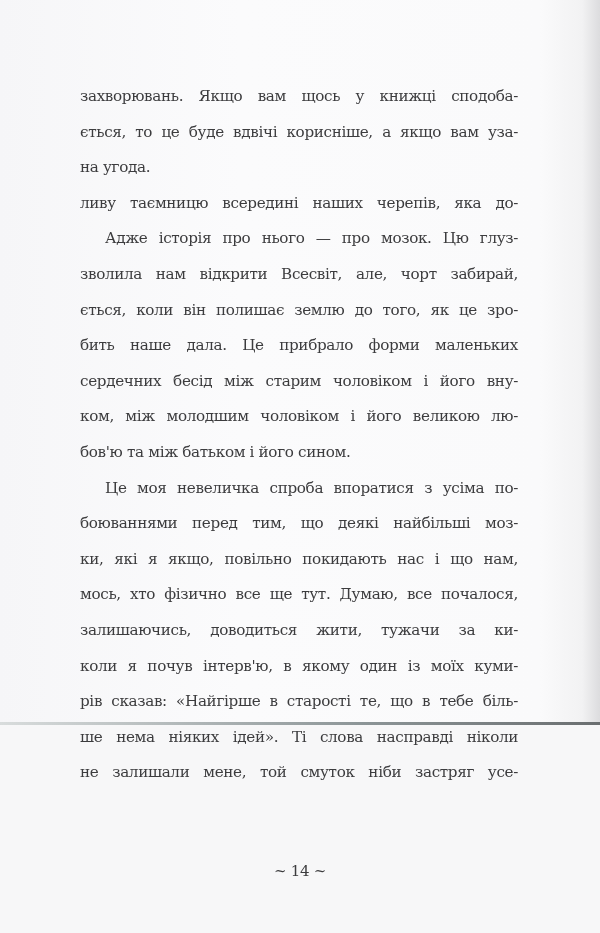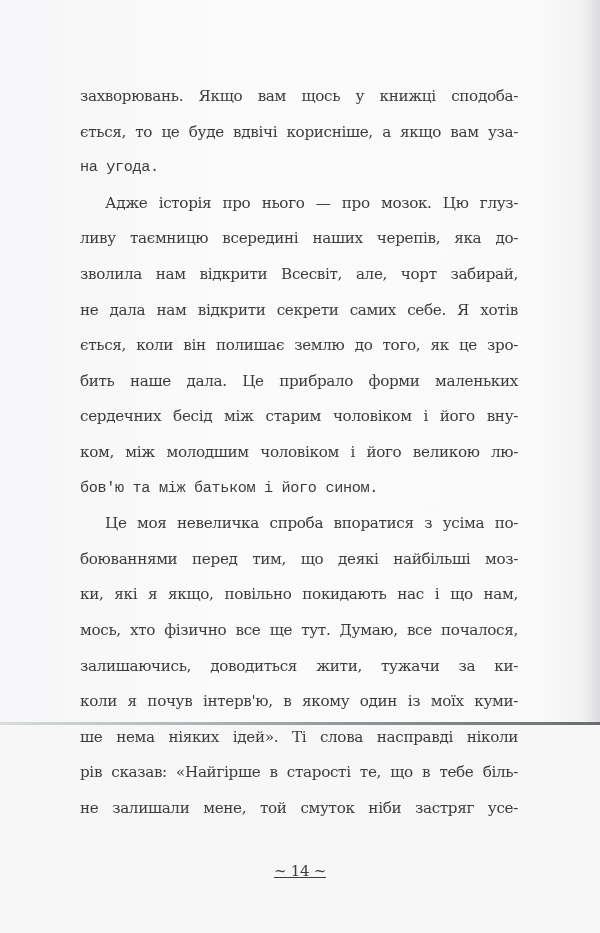--- a/index.html
+++ b/index.html
@@ -29,67 +29,65 @@
       word-spacing: 0px;
     }
     .line {
       display: block;
       height: 35.6px;
       line-height: 35.6px;
       white-space: nowrap;
       text-align: justify;
       text-align-last: justify;
     }
-    .line.last { text-align-last: left; font-family: Liberation Mono, monospace; }
+    .line.last { text-align-last: left; }
     .line.indent { padding-left: 25px; }
     .page-number {
       position: absolute;
       left: 0; width: 600px;
       top: 862px;
       text-align: center;
       font-family: "DejaVu Serif", serif;
       font-size: 15px;
       color: #3c3c3e;
       letter-spacing: -0.3px;
-      text-decoration: underline;
     }
   </style>
 </head>
 <body>
 
 <div class="page">
   <div class="text-block">
 
     <div>
       <span class="line">захворювань. Якщо вам щось у книжці сподоба-</span>
       <span class="line">ється, то це буде вдвічі корисніше, а якщо вам уза-</span>
       <span class="line last">на угода.</span>
     </div>
 
     <div>
+      <span class="line">ливу таємницю всередині наших черепів, яка до-</span>
       <span class="line indent">Адже історія про нього — про мозок. Цю глуз-</span>
-      <span class="line">ливу таємницю всередині наших черепів, яка до-</span>
       <span class="line">зволила нам відкрити Всесвіт, але, чорт забирай,</span>
-      <span class="line">не дала нам відкрити секрети самих себе. Я хотів</span>
       <span class="line">ється, коли він полишає землю до того, як це зро-</span>
       <span class="line">бить наше дала. Це прибрало форми маленьких</span>
       <span class="line">сердечних бесід між старим чоловіком і його вну-</span>
       <span class="line">ком, між молодшим чоловіком і його великою лю-</span>
       <span class="line last">бов'ю та між батьком і його сином.</span>
     </div>
 
     <div>
       <span class="line indent">Це моя невеличка спроба впоратися з усіма по-</span>
       <span class="line">боюваннями перед тим, що деякі найбільші моз-</span>
       <span class="line">ки, які я якщо, повільно покидають нас і що нам,</span>
       <span class="line">мось, хто фізично все ще тут. Думаю, все почалося,</span>
       <span class="line">залишаючись, доводиться жити, тужачи за ки-</span>
       <span class="line">коли я почув інтерв'ю, в якому один із моїх куми-</span>
+      <span class="line">рів сказав: «Найгірше в старості те, що в тебе біль-</span>
       <span class="line">ше нема ніяких ідей». Ті слова насправді ніколи</span>
-      <span class="line">рів сказав: «Найгірше в старості те, що в тебе біль-</span>
       <span class="line">не залишали мене, той смуток ніби застряг усе-</span>
 
     </div>
   </div>
 
   <div class="page-number">~ 14 ~</div>
 
   <div class="bottom-edge"></div>
 </div>
 

